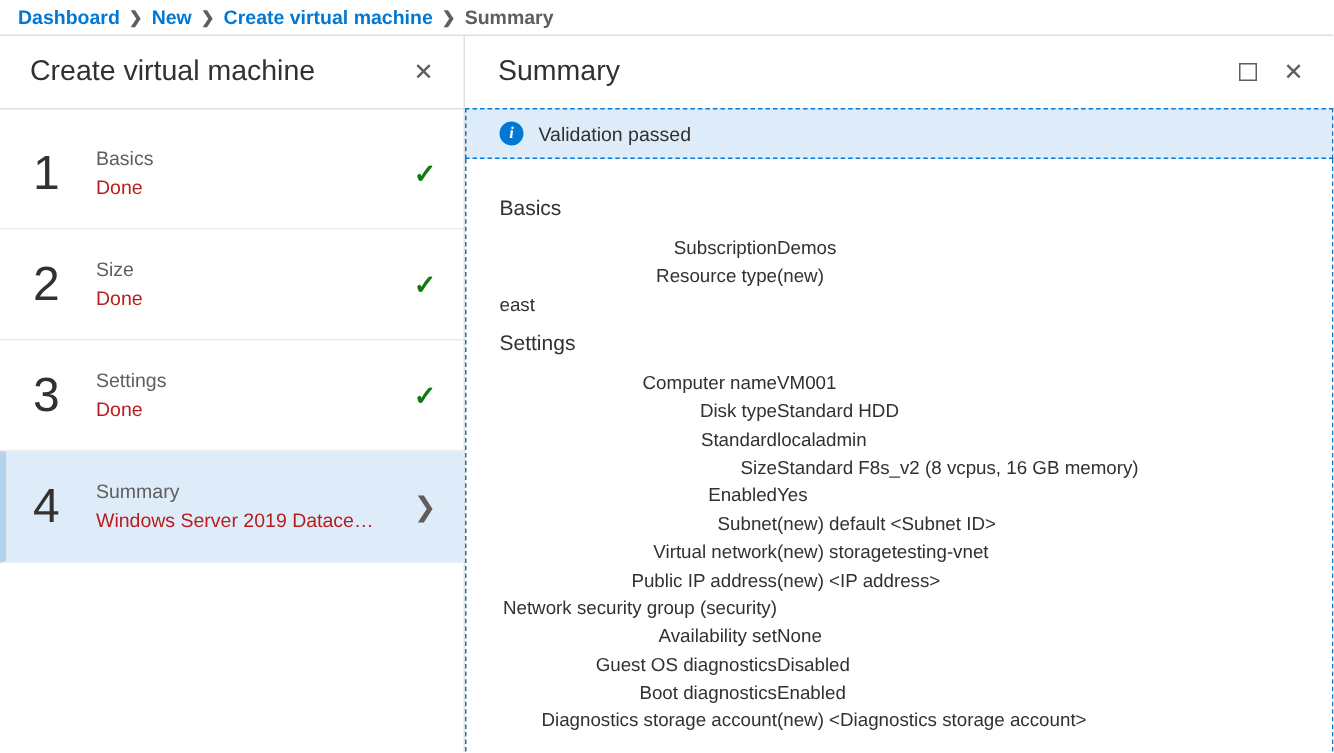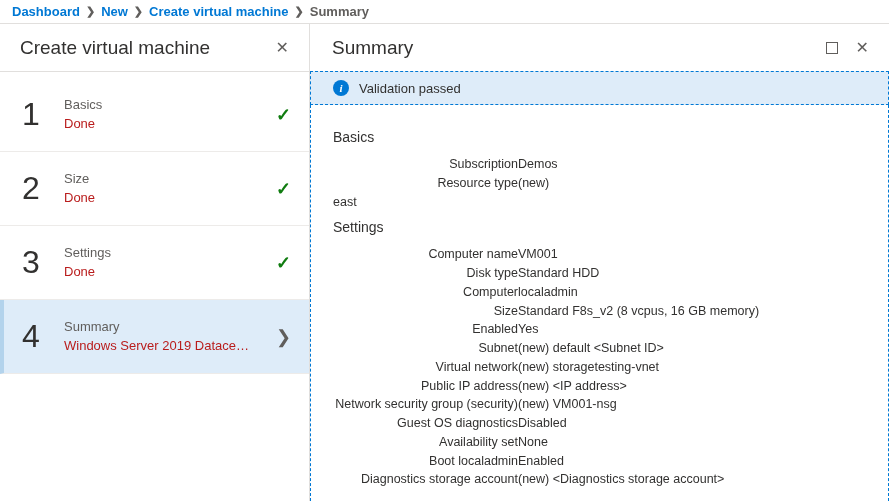--- a/index.html
+++ b/index.html
@@ -139,21 +139,21 @@
       <div class="section-title">Settings</div>
       <div class="kv-row">
           <div class="kv-key">Computer name</div>
           <div class="kv-val">VM001</div>
         </div>
       <div class="kv-row">
           <div class="kv-key">Disk type</div>
           <div class="kv-val">Standard HDD</div>
         </div>
       <div class="kv-row">
-          <div class="kv-key">Computer</div>
+          <div class="kv-key">Standard</div>
           <div class="kv-val">localadmin</div>
         </div>
       <div class="kv-row">
           <div class="kv-key">Size</div>
           <div class="kv-val">Standard F8s_v2 (8 vcpus, 16 GB memory)</div>
         </div>
       <div class="kv-row">
           <div class="kv-key">Enabled</div>
           <div class="kv-val">Yes</div>
         </div>
@@ -164,32 +164,31 @@
       <div class="kv-row">
           <div class="kv-key">Virtual network</div>
           <div class="kv-val">(new) storagetesting-vnet</div>
         </div>
       <div class="kv-row">
           <div class="kv-key">Public IP address</div>
           <div class="kv-val">(new)  &lt;IP address&gt;</div>
         </div>
       <div class="kv-row">
           <div class="kv-key">Network security group (security)</div>
-          <div class="kv-val">(new) VM001-nsg</div>
+        </div>
+      <div class="kv-row">
+          <div class="kv-key">Availability set</div>
+          <div class="kv-val">None</div>
         </div>
       <div class="kv-row">
           <div class="kv-key">Guest OS diagnostics</div>
           <div class="kv-val">Disabled</div>
         </div>
       <div class="kv-row">
-          <div class="kv-key">Availability set</div>
-          <div class="kv-val">None</div>
-        </div>
-      <div class="kv-row">
-          <div class="kv-key">Boot localadmin</div>
+          <div class="kv-key">Boot diagnostics</div>
           <div class="kv-val">Enabled</div>
         </div>
       <div class="kv-row">
           <div class="kv-key">Diagnostics storage account</div>
           <div class="kv-val">(new) &lt;Diagnostics storage account&gt;</div>
         </div>
 
     </div>
   </div>
 

